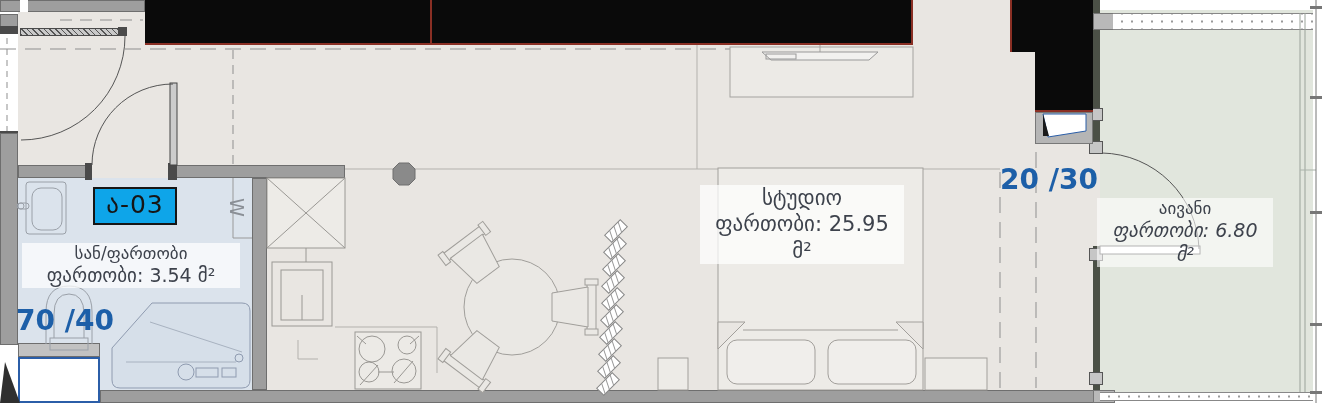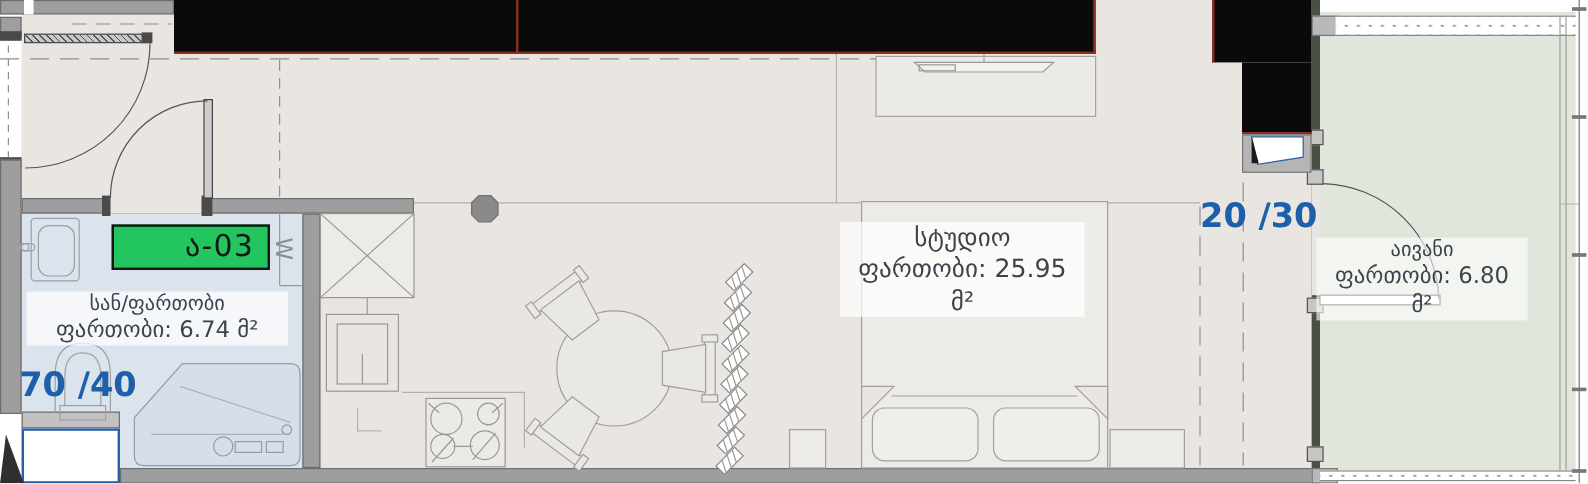--- a/index.html
+++ b/index.html
@@ -19,22 +19,22 @@
   .ventbox{background:#b5b5b5;border:1px solid #787878;}
   .railband{background:#ffffff;border-top:1px solid #888;border-bottom:1px solid #888;
     background-image:radial-gradient(#9a9a9a 1.2px, transparent 1.5px);
     background-size:10px 8px;background-position:4px 50%;}
   .shaft{background:#ffffff;border:2px solid #2b5ea8;}
   .doorbar{background:#c9c9c9;border:1px solid #4a4a4a;
     background-image:repeating-linear-gradient(45deg,#555 0 1px,transparent 1px 4px);}
   .overlay{position:absolute;left:0;top:0;pointer-events:none;}
   .lbl{position:absolute;text-align:center;color:#3d424c;line-height:1.25;}
   .lbl .bgline{background:rgba(255,255,255,0.72);display:block;padding:0 4px;}
-  .unitbox{position:absolute;border:2px solid #161616;background:#22c55e;color:#161616;
-    text-align:center;font-size:25px;line-height:31px;letter-spacing:1px;padding-left:48px;}
+  .unitbox{position:absolute;border:2px solid #161616;background:#0ea5e9;color:#161616;
+    text-align:center;font-size:25px;line-height:31px;letter-spacing:1px;}
   .dim{position:absolute;color:#1d5fa8;font-weight:bold;font-size:28px;line-height:1;}
   .bath-lbl{font-size:17px;}
   .studio-lbl{font-size:21px;}
   .balc-lbl{font-size:17px;}
 </style>
 </head>
 <body>
 
 <div id="plan">
 
@@ -231,29 +231,29 @@
       <rect x="1310" y="211" width="12" height="3" fill="#777"></rect>
       <rect x="1310" y="323" width="12" height="3" fill="#777"></rect>
       <rect x="1310" y="391" width="12" height="3" fill="#777"></rect>
     </g>
   </svg>
 
   <div class="unitbox" style="left:93px;top:187px;width:80px;height:34px;">ა-03</div>
 
   <div class="lbl bath-lbl" style="left:22px;top:243px;width:218px;">
     <span class="bgline">სან/ფართობი</span>
-    <span class="bgline" style="font-size:19px;">ფართობი: 6.74 მ²</span>
+    <span class="bgline" style="font-size:19px;">ფართობი: 3.54 მ²</span>
   </div>
 
   <div class="lbl studio-lbl" style="left:700px;top:185px;width:204px;">
     <span class="bgline">სტუდიო</span>
     <span class="bgline">ფართობი: 25.95 მ²</span>
   </div>
 
   <div class="lbl balc-lbl" style="left:1097px;top:198px;width:176px;">
     <span class="bgline" style="background:rgba(255,255,255,0.6);">აივანი</span>
-    <span class="bgline" style="background:rgba(255,255,255,0.6);font-size:19px;">ფართობი: 6.80 მ²</span>
+    <span class="bgline" style="background:rgba(255,255,255,0.6);font-size:19px;font-style:italic;">ფართობი: 6.80 მ²</span>
   </div>
 
   <div class="dim" style="left:16px;top:307px;">70 /40</div>
   <div class="dim" style="left:1000px;top:166px;">20 /30</div>
 
 </div>
 
 </body></html>

